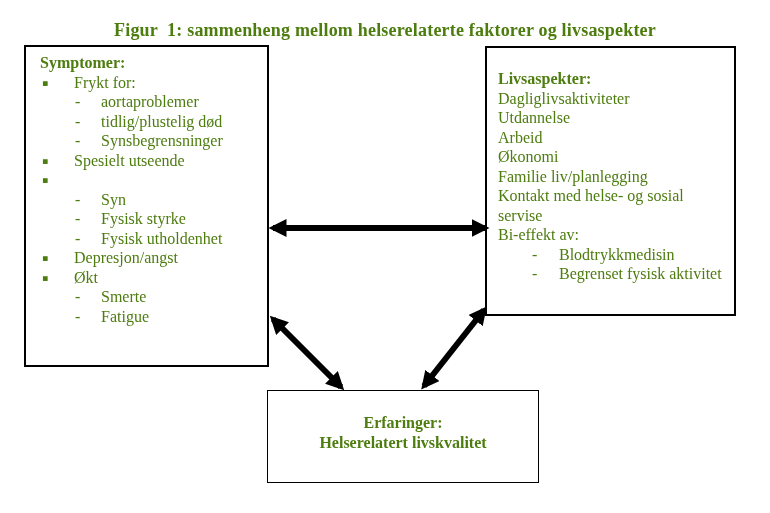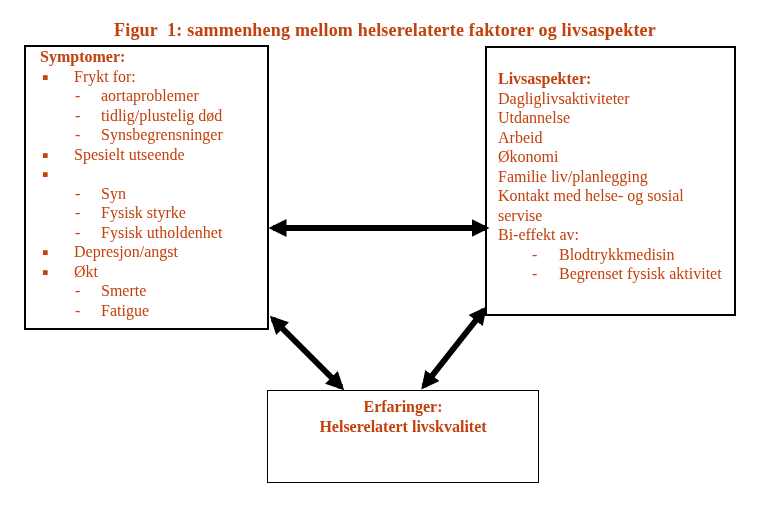--- a/index.html
+++ b/index.html
@@ -1,33 +1,33 @@
 <!DOCTYPE html>
 <html><head>
 <meta charset="utf-8">
 <style>
   html,body { margin:0; padding:0; background:#ffffff; }
   .page {
     position:relative; width:770px; height:513px; background:#ffffff;
-    font-family:"Liberation Serif","DejaVu Serif",serif; color:#c2410c;
+    font-family:"Liberation Serif","DejaVu Serif",serif; color:#4d7c0f;
     overflow:hidden;
   }
   .title {
     position:absolute; top:20px; left:0; width:770px;
     text-align:center; font-weight:bold; font-size:18px;
     letter-spacing:0.2px; white-space:pre-wrap;
   }
   .box {
     position:absolute; border:2px solid #000; background:#fff;
     box-sizing:border-box; font-size:16px;
   }
-  #symptom-box  { left:24px;  top:45px;  width:245px; height:285px; }
+  #symptom-box  { left:24px;  top:45px;  width:245px; height:322px; padding-top:6px; }
   #livs-box     { left:485px; top:46px;  width:251px; height:270px; padding-top:21px; }
   #erf-box      { left:267px; top:390px; width:272px; height:93px; border-width:1px;
-                  text-align:center; padding-top:6px; font-weight:bold; }
+                  text-align:center; padding-top:22px; font-weight:bold; }
   .row { display:flex; align-items:flex-start; line-height:19.5px; }
   .row .txt { flex:1 1 auto; }
   .heading { font-weight:bold; line-height:19.5px; }
   #symptom-box .heading { padding-left:14px; }
   #livs-box .heading    { padding-left:11px; }
   #symptom-box .lvl-bullet { padding-left:16px; }
   #symptom-box .lvl-bullet .marker {
     width:32px; flex:0 0 32px;
     font-family:"DejaVu Sans",sans-serif; font-size:9.5px; line-height:19.5px;
   }

